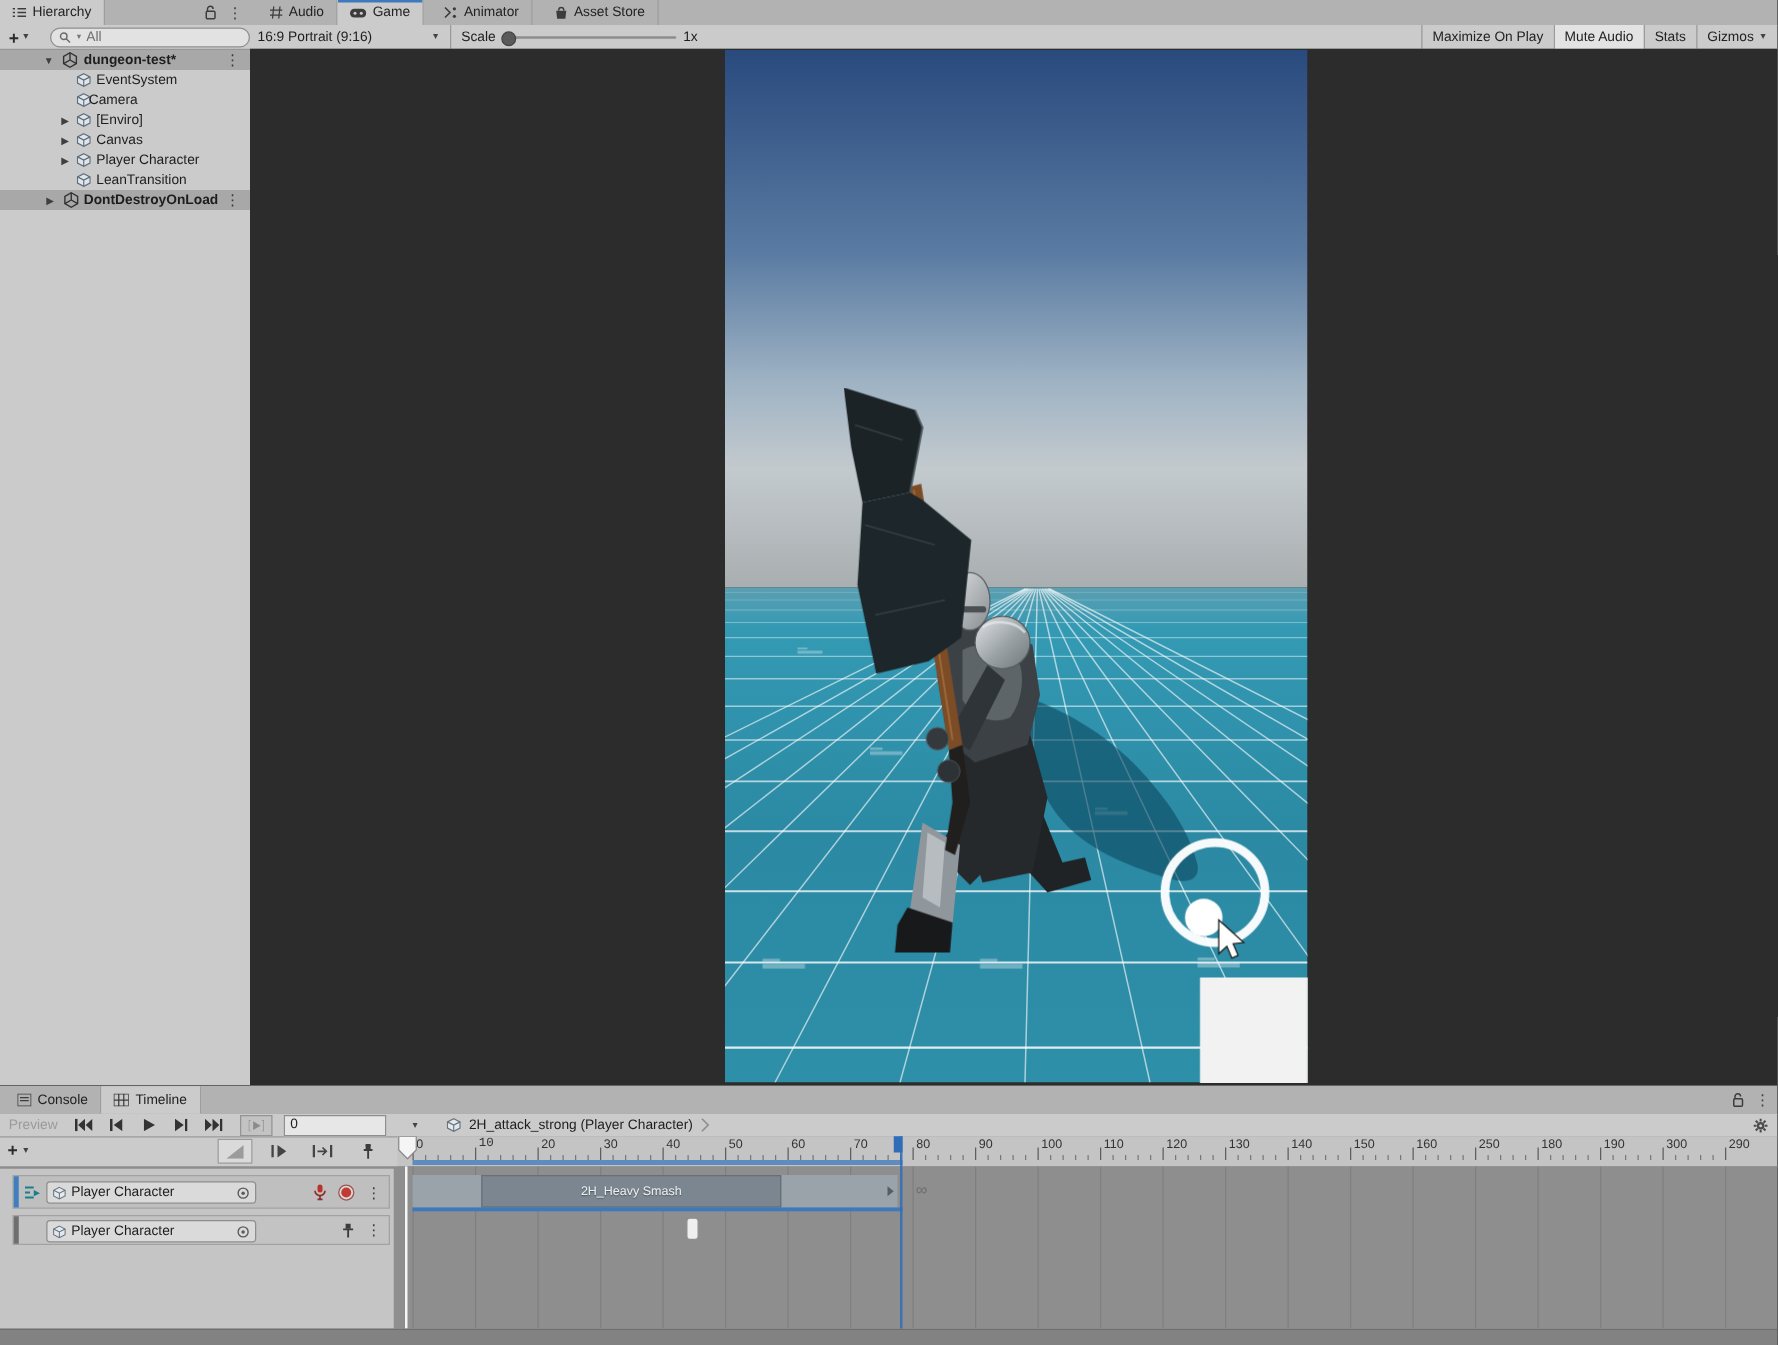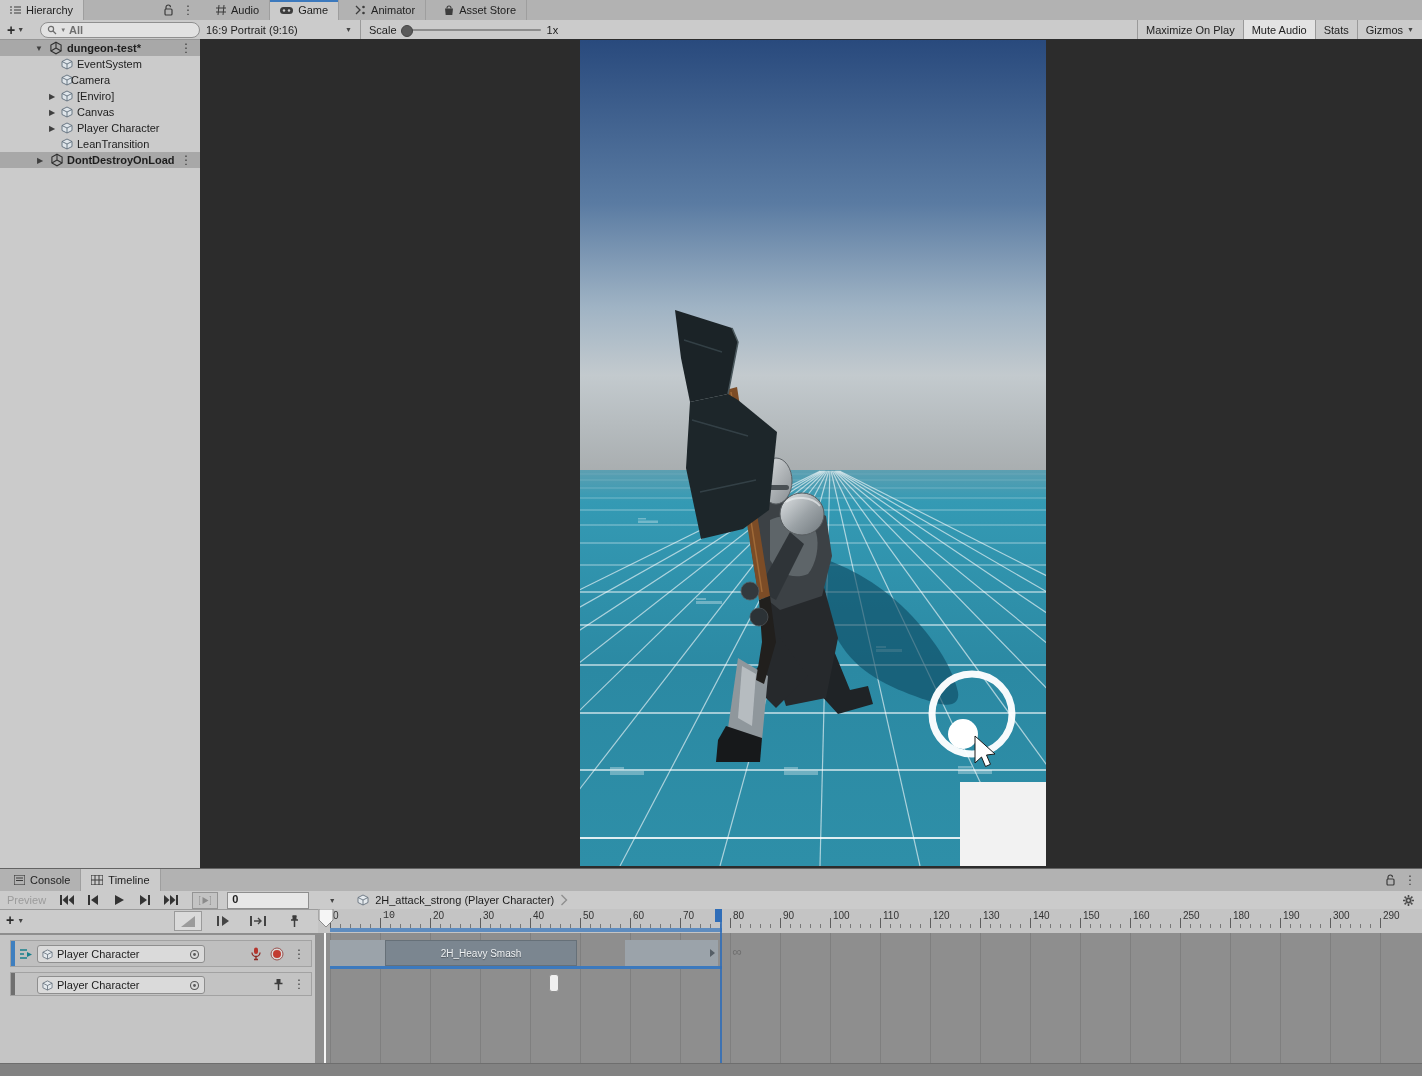--- a/index.html
+++ b/index.html
@@ -7,21 +7,21 @@
   
   .tabbar{position:absolute;left:0;top:0;right:0;height:20px;background:var(--tabbar-bg);border-bottom:1px solid #8f8f8f;display:flex;align-items:stretch;}
   .tab{display:flex;align-items:center;gap:5px;padding:0 10px;border-right:1px solid #9e9e9e;color:#222;cursor:default;}
   .tab.active{background:var(--panel-bg);box-shadow:inset 0 2px 0 var(--accent-blue);}
   .tab.activeplain{background:var(--panel-bg);}
   .tabbar-right{margin-left:auto;display:flex;align-items:center;gap:8px;padding:0 6px;}
   .kebab{color:#3c3c3c;font-size:12px;line-height:1;letter-spacing:0;}
   .toolbar{position:absolute;left:0;top:20px;right:0;height:19px;background:var(--panel-bg);border-bottom:1px solid #8b8b8b;display:flex;align-items:center;}
   .caret{font-size:7px;color:#444;line-height:1;}
   svg{display:block;}
-  input{font-family:inherit;font-size:11px;color:#1d1d1d;font-weight:bold;}
+  input{font-family:inherit;font-size:11px;color:#1d1d1d;}
   
   #hierarchy-panel{position:absolute;left:0;top:0;width:200px;height:868px;background:var(--panel-bg);border-right:1px solid #7d7d7d;}
   #hierarchy-panel .htoolbar{position:absolute;left:0;top:20px;width:100%;height:19px;background:var(--panel-bg);border-bottom:1px solid #979797;display:flex;align-items:center;}
   .plusbtn{display:flex;align-items:center;gap:2px;padding:0 4px 0 7px;font-size:14px;font-weight:bold;color:#2b2b2b;}
   .search-pill{position:relative;margin-left:12px;width:150px;height:14px;background:#e2e2e2;border:1px solid #8f8f8f;border-radius:8px;display:flex;align-items:center;padding:0 6px;gap:3px;}
   .search-pill input{border:none;background:transparent;outline:none;width:100%;height:12px;color:#6f6f6f;padding:0;}
   .tree{position:absolute;left:0;top:40px;right:0;bottom:0;}
   .trow{position:relative;height:16px;display:flex;align-items:center;white-space:nowrap;}
   .trow .fold{position:absolute;width:10px;text-align:center;font-size:8px;color:#3f3f3f;}
   .trow .obicon{position:absolute;}
@@ -759,21 +759,21 @@
                 <path d="M3.5 1h4v4h-4Z" fill="#3c3c3c"></path>
                 <path d="M1.5 5.5h8M5.5 5.5V12" stroke="#3c3c3c" stroke-width="1.5"></path>
               </svg>
             </span>
           <span class="kebab">⋮</span>
         </div>
       </div>
 
       <div class="lane-seg" id="lane-pre" style="top: 7px; left: 330px; width: 55px;"></div>
       <div class="lane-seg" id="lane-post" style="top: 7px; left: 625px; width: 92.5px;"></div>
-      <div class="clip" id="clip" style="top: 7px; left: 385px; width: 192px;">
+      <div class="clip" id="clip" style="top: 7px; left: 385px; width: 240px;">
         <span>2H_Heavy Smash</span>
       </div>
       <div id="clip-end-arrow" style="top: 16px; left: 709.5px;"></div>
       <div id="track1-underline" style="top: 33px; left: 330px; width: 392px;"></div>
       <div id="infinity" style="top: 12px; left: 732.5px;">∞</div>
       <div id="track2-marker" style="top: 41px; left: 549px;"></div>
 
       <div id="start-line" style="left: 324px; top: 0px; height: 130px;"></div>
     </div>
 

